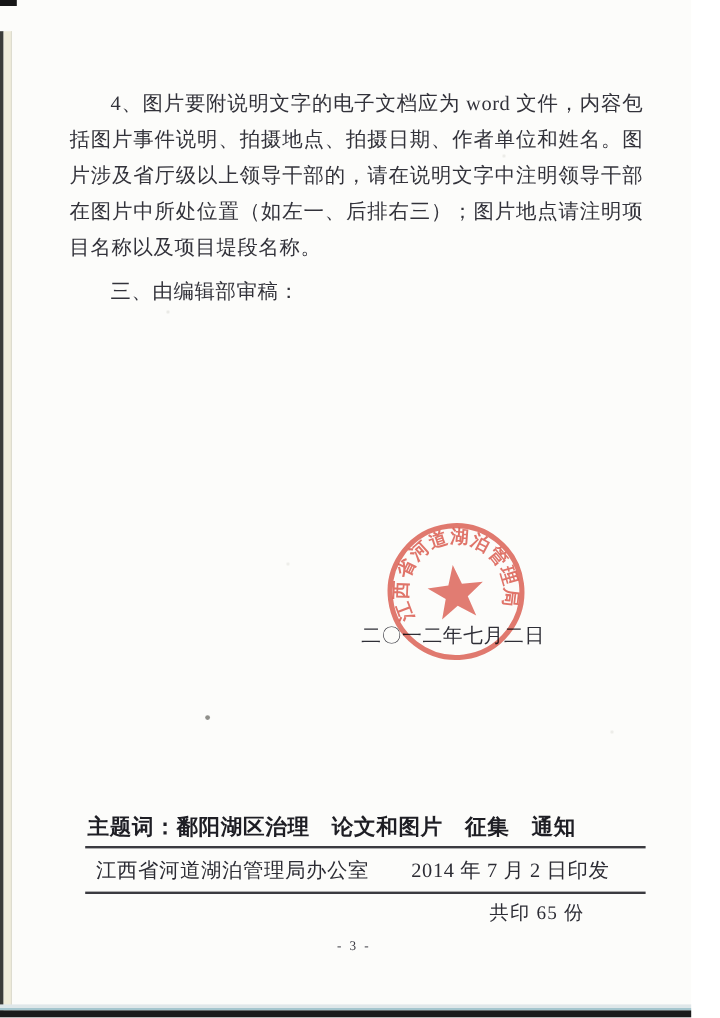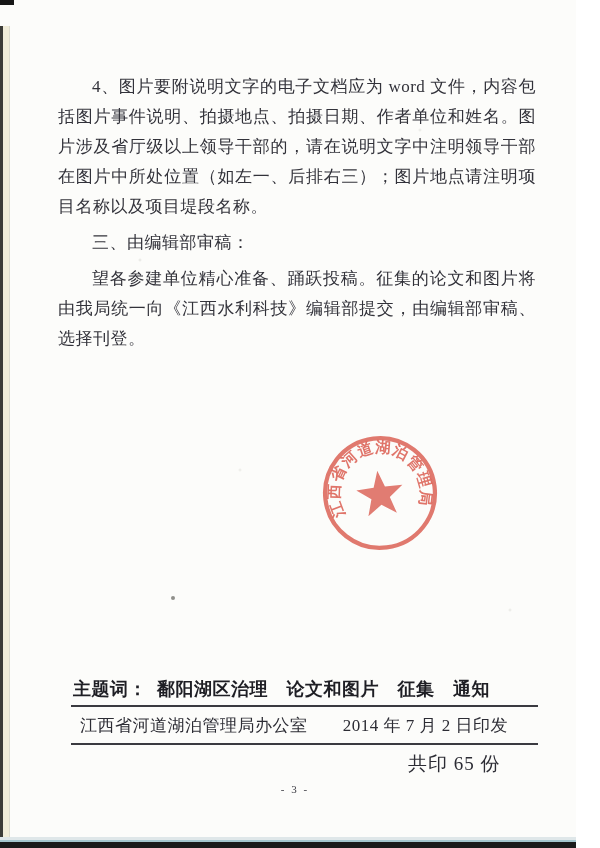--- a/index.html
+++ b/index.html
@@ -42,32 +42,32 @@
     transform:rotate(-7deg);
     mix-blend-mode:multiply;opacity:.9;
   }
   
   .subject-row{
     position:absolute;left:73px;top:677px;width:470px;
     font-family:"Liberation Sans","DejaVu Sans",sans-serif;
     font-weight:bold;font-size:18px;color:#1e1e24;
     letter-spacing:.5px;white-space:nowrap;
   }
-  .subject-row .terms{margin-left:10px;}
+  .subject-row .terms{}
   .footer-rule{position:absolute;left:71px;width:467px;height:2px;background:#3a3a40;}
   .rule-1{top:705px;}
   .rule-2{top:743px;}
   .office-row{
     position:absolute;left:80px;top:714px;width:428px;
     display:flex;justify-content:space-between;align-items:flex-start;
     font-size:17px;color:#2c2c34;letter-spacing:.5px;white-space:nowrap;font-family:Liberation Serif, serif;
   }
   .copies{
     position:absolute;left:408px;top:751px;
-    font-size:19px;color:#2c2c34;letter-spacing:1px;white-space:nowrap;
+    font-size:16px;color:#2c2c34;letter-spacing:1px;white-space:nowrap;
   }
   .page-number{
     position:absolute;left:270px;top:783px;width:50px;
     text-align:center;font-size:11px;color:#3a3a42;letter-spacing:2px;
   }
 </style>
 </head>
 <body>
 
 <div class="doc">
@@ -76,23 +76,23 @@
   <div class="edge-left-dark"></div>
   <div class="edge-left-cream"></div>
   <div class="edge-bottom-light"></div>
   <div class="edge-bottom-teal"></div>
   <div class="edge-bottom-dark"></div>
   <div class="scan-speckle"></div>
 
   <div class="body-text">
     <p>4、图片要附说明文字的电子文档应为 word 文件，内容包括图片事件说明、拍摄地点、拍摄日期、作者单位和姓名。图片涉及省厅级以上领导干部的，请在说明文字中注明领导干部在图片中所处位置（如左一、后排右三）；图片地点请注明项目名称以及项目堤段名称。</p>
     <p>三、由编辑部审稿：</p>
-    <p>望各参建单位精心准备、踊跃投稿。征集的论文和图片将由我局统一向《江西水利科技》编辑部提交，由编辑部审稿、选择刊登。</p>
   </div>
 
+  <div class="sign-date">二〇一二年七月二日</div>
 
   <svg class="seal" viewBox="0 0 120 120" aria-hidden="true">
     <defs>
       <path id="sealArc" d="M 23.7 76.9 A 40 40 0 1 1 96.3 76.9" fill="none"></path>
     </defs>
     <circle cx="60" cy="60" r="54" fill="none" stroke="#d94a3d" stroke-width="4.2" stroke-opacity="0.82"></circle>
     <polygon points="60,38 65.6,54.2 82.8,54.6 69.1,65.0 74.1,81.4 60,71.6 45.9,81.4 50.9,65.0 37.2,54.6 54.4,54.2" fill="#d94a3d" fill-opacity="0.8"></polygon>
     <text font-size="15" font-family="Liberation Serif, DejaVu Serif, serif" font-weight="bold" fill="#d94a3d" fill-opacity="0.85" letter-spacing="1">
       <textPath href="#sealArc" startOffset="50%" text-anchor="middle">江西省河道湖泊管理局</textPath>
     </text>

